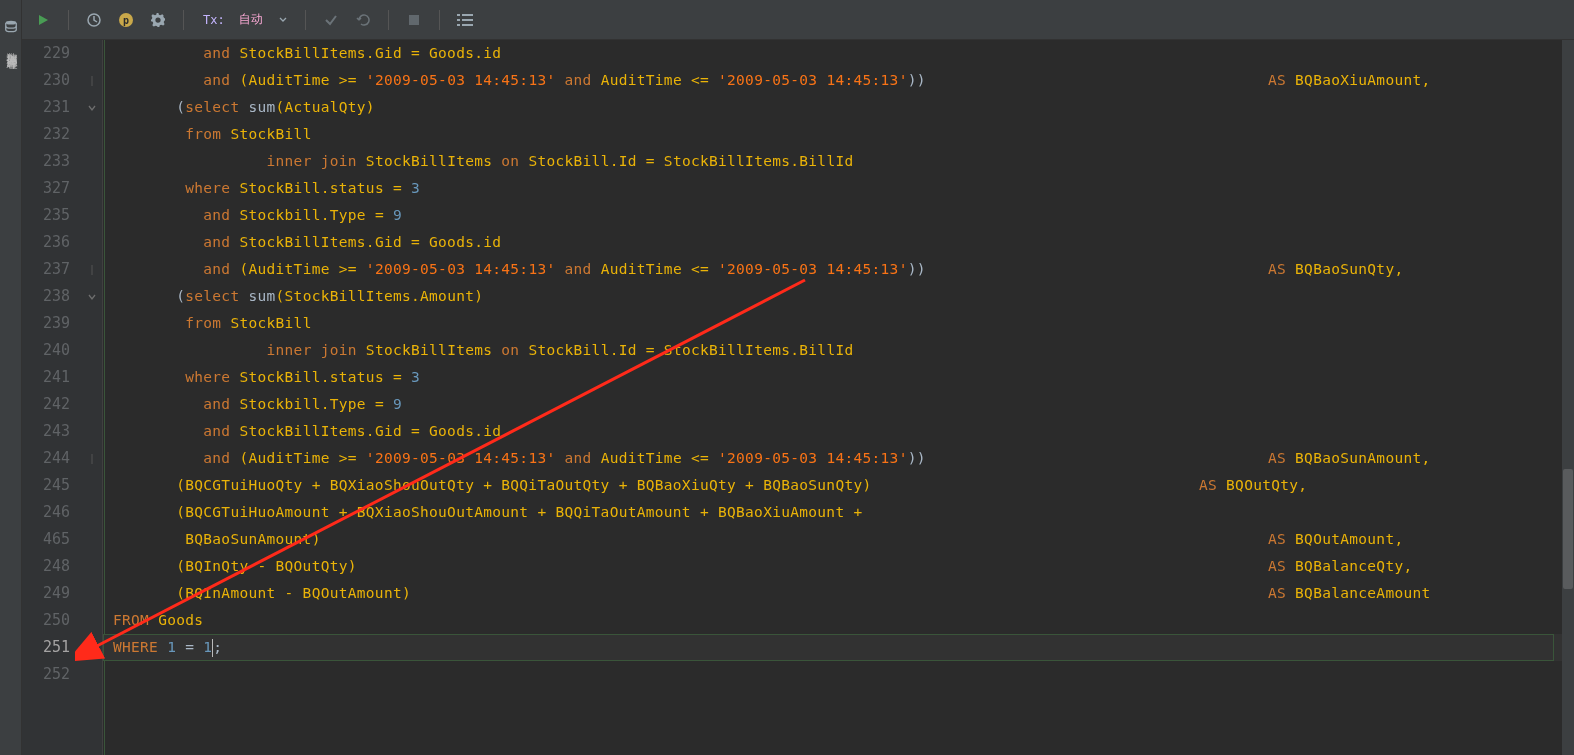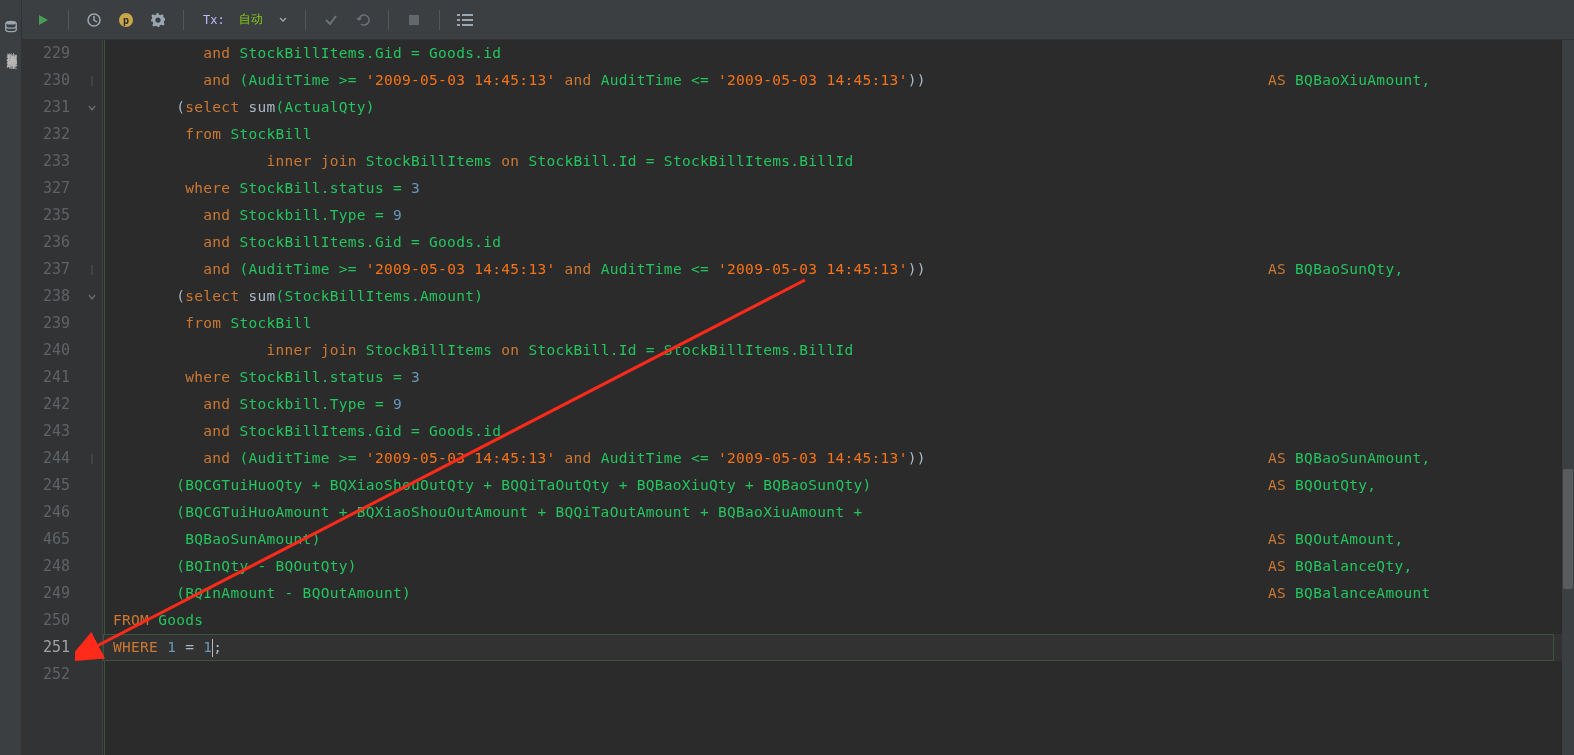--- a/index.html
+++ b/index.html
@@ -60,21 +60,21 @@
     cursor: pointer;
     border-radius: 2px;
   }
   .tx-label {
     font-size: 12px;
     color: #c4b5fd;
     margin-left: 5px;
   }
   .tx-dropdown {
     font-size: 12px;
-    color: #84cc16;
+    color: #f9a8d4;
     display: flex;
     align-items: center;
     gap: 16px;
     cursor: pointer;
     padding: 2px 4px;
   }
   .toolbar-sep {
     width: 1px;
     height: 20px;
     background: #555;
@@ -150,21 +150,21 @@
     right: 20px;
     height: 27px;
     border: 1px solid #3a553a;
     pointer-events: none;
   }
   
   .kw { color: #cc7832; }
   .fn { color: #a9b7c6; }
   .str { color: #f97316; }
   .num { color: #6897bb; }
-  .id { color: #22c55e; }
+  .id { color: #eab308; }
   .op { color: #a9b7c6; }
   .punct { color: #a9b7c6; }
   .paren { color: #a9b7c6; }
 
   .cursor {
     display: inline-block;
     width: 1px;
     height: 18px;
     background: #bbbbbb;
     vertical-align: middle;
@@ -350,21 +350,21 @@
       <div class="code-line" style="position: relative;"><span><span class="">          </span><span class="kw">and</span><span class="id"> Stockbill.Type = </span><span class="num">9</span></span></div>
       <div class="code-line" style="position: relative;"><span><span class="">          </span><span class="kw">and</span><span class="id"> StockBillItems.Gid = Goods.id</span></span></div>
       <div class="code-line" style="position: relative;"><span><span class="">          </span><span class="kw">and</span><span class="id"> (AuditTime &gt;= </span><span class="str">'2009-05-03 14:45:13'</span><span class=""> </span><span class="kw">and</span><span class="id"> AuditTime &lt;= </span><span class="str">'2009-05-03 14:45:13'</span><span class="paren">))</span></span><span style="position: absolute; left: 1165px;"><span class="kw">AS</span><span class="id"> BQBaoSunQty,</span></span></div>
       <div class="code-line" style="position: relative;"><span><span class="paren">       (</span><span class="kw">select</span><span class=""> </span><span class="fn">sum</span><span class="id">(StockBillItems.Amount)</span></span></div>
       <div class="code-line" style="position: relative;"><span><span class="">        </span><span class="kw">from</span><span class="id"> StockBill</span></span></div>
       <div class="code-line" style="position: relative;"><span><span class="">                 </span><span class="kw">inner join</span><span class="id"> StockBillItems </span><span class="kw">on</span><span class="id"> StockBill.Id = StockBillItems.BillId</span></span></div>
       <div class="code-line" style="position: relative;"><span><span class="">        </span><span class="kw">where</span><span class="id"> StockBill.status = </span><span class="num">3</span></span></div>
       <div class="code-line" style="position: relative;"><span><span class="">          </span><span class="kw">and</span><span class="id"> Stockbill.Type = </span><span class="num">9</span></span></div>
       <div class="code-line" style="position: relative;"><span><span class="">          </span><span class="kw">and</span><span class="id"> StockBillItems.Gid = Goods.id</span></span></div>
       <div class="code-line" style="position: relative;"><span><span class="">          </span><span class="kw">and</span><span class="id"> (AuditTime &gt;= </span><span class="str">'2009-05-03 14:45:13'</span><span class=""> </span><span class="kw">and</span><span class="id"> AuditTime &lt;= </span><span class="str">'2009-05-03 14:45:13'</span><span class="paren">))</span></span><span style="position: absolute; left: 1165px;"><span class="kw">AS</span><span class="id"> BQBaoSunAmount,</span></span></div>
-      <div class="code-line" style="position: relative;"><span><span class="id">       (BQCGTuiHuoQty + BQXiaoShouOutQty + BQQiTaOutQty + BQBaoXiuQty + BQBaoSunQty)</span></span><span style="position: absolute; left: 1165px;"><span class="kw">AS</span><span class="id"> BQOutQty,</span></span></div>
+      <div class="code-line" style="position: relative;"><span><span class="id">       (BQCGTuiHuoQty + BQXiaoShouOutQty + BQQiTaOutQty + BQBaoXiuQty + BQBaoSunQty)</span></span><span style="position: absolute; left: 1096px;"><span class="kw">AS</span><span class="id"> BQOutQty,</span></span></div>
       <div class="code-line" style="position: relative;"><span><span class="id">       (BQCGTuiHuoAmount + BQXiaoShouOutAmount + BQQiTaOutAmount + BQBaoXiuAmount +</span></span></div>
       <div class="code-line" style="position: relative;"><span><span class="id">        BQBaoSunAmount)</span></span><span style="position: absolute; left: 1165px;"><span class="kw">AS</span><span class="id"> BQOutAmount,</span></span></div>
       <div class="code-line" style="position: relative;"><span><span class="id">       (BQInQty - BQOutQty)</span></span><span style="position: absolute; left: 1165px;"><span class="kw">AS</span><span class="id"> BQBalanceQty,</span></span></div>
       <div class="code-line" style="position: relative;"><span><span class="id">       (BQInAmount - BQOutAmount)</span></span><span style="position: absolute; left: 1165px;"><span class="kw">AS</span><span class="id"> BQBalanceAmount</span></span></div>
       <div class="code-line" style="position: relative;"><span><span class="kw">FROM</span><span class="id"> Goods</span></span></div>
       <div class="code-line active" style="position: relative; text-align: right;"><span><span class="kw">WHERE</span><span class=""> </span><span class="num">1</span><span class="op"> = </span><span class="num">1</span><span class="cursor"></span><span class="punct">;</span></span></div>
       <div class="caret-line-highlight" style="top: 594px;"></div>
       <div class="code-line" style="position: relative;"><span></span></div>
     </div>
 </div>

